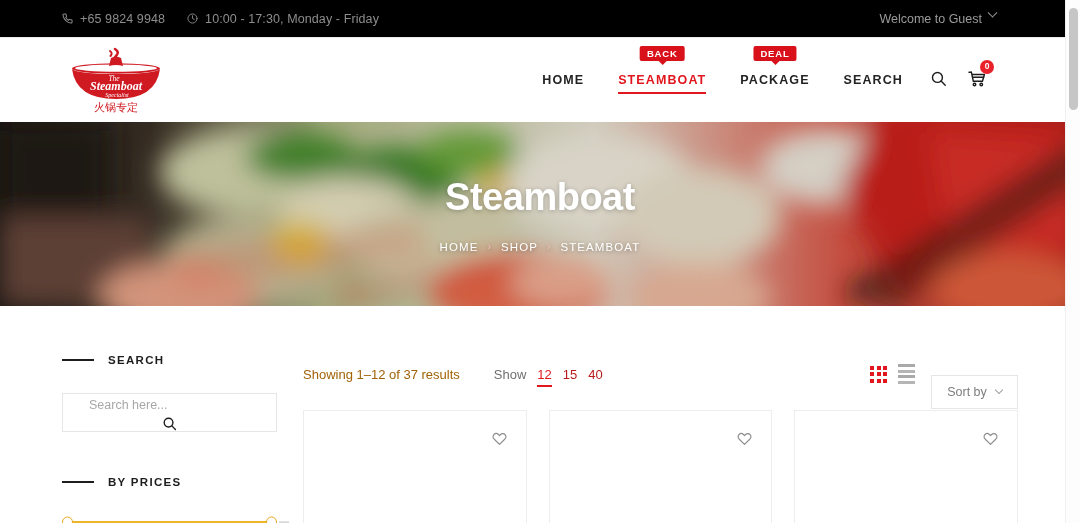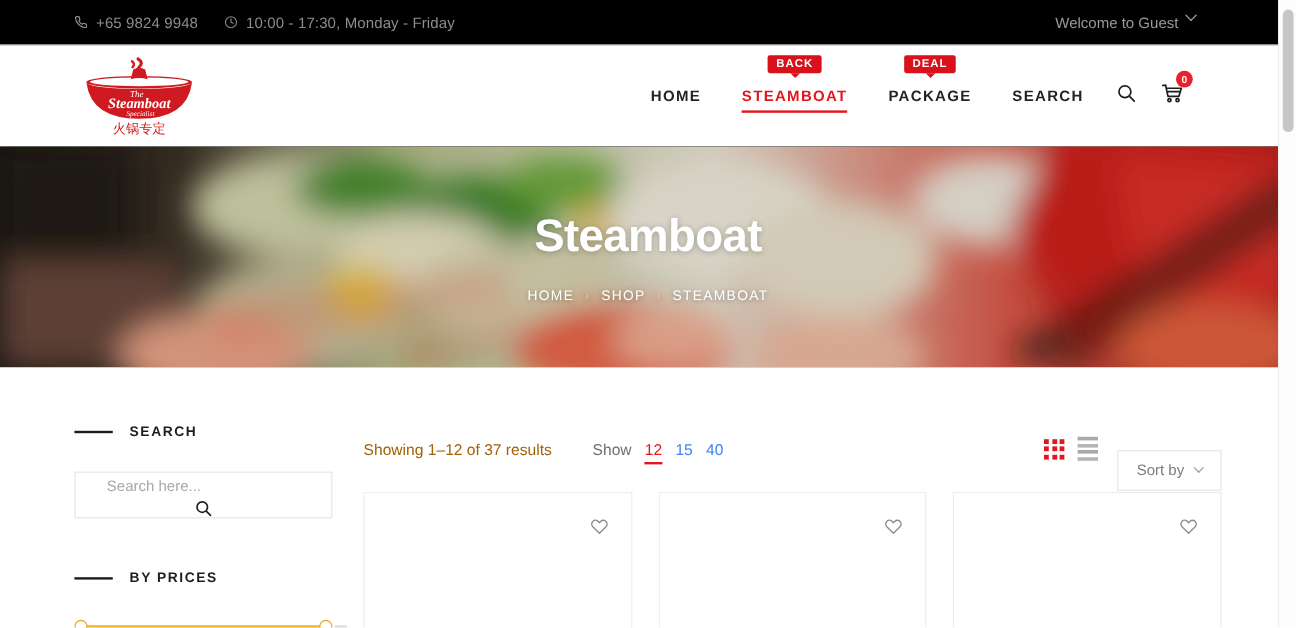--- a/index.html
+++ b/index.html
@@ -266,21 +266,21 @@
   }
   .show-group {
     display: flex;
     align-items: center;
     gap: 11px;
     margin-left: 34px;
     font-size: 13px;
     color: #6f6f6f;
   }
   .show-label { color: #6f6f6f; }
-  .show-opt { cursor: pointer; color: #3b82f6; position: relative; }
+  .show-opt { cursor: pointer; color: #b91c1c; position: relative; }
   .show-opt.active { color: #e2171e; }
   .show-opt.active::after {
     content: "";
     position: absolute;
     left: 0; right: 0; bottom: -5px;
     height: 1.5px;
     background: #e2171e;
   }
   .toolbar-right {
     margin-left: auto;

